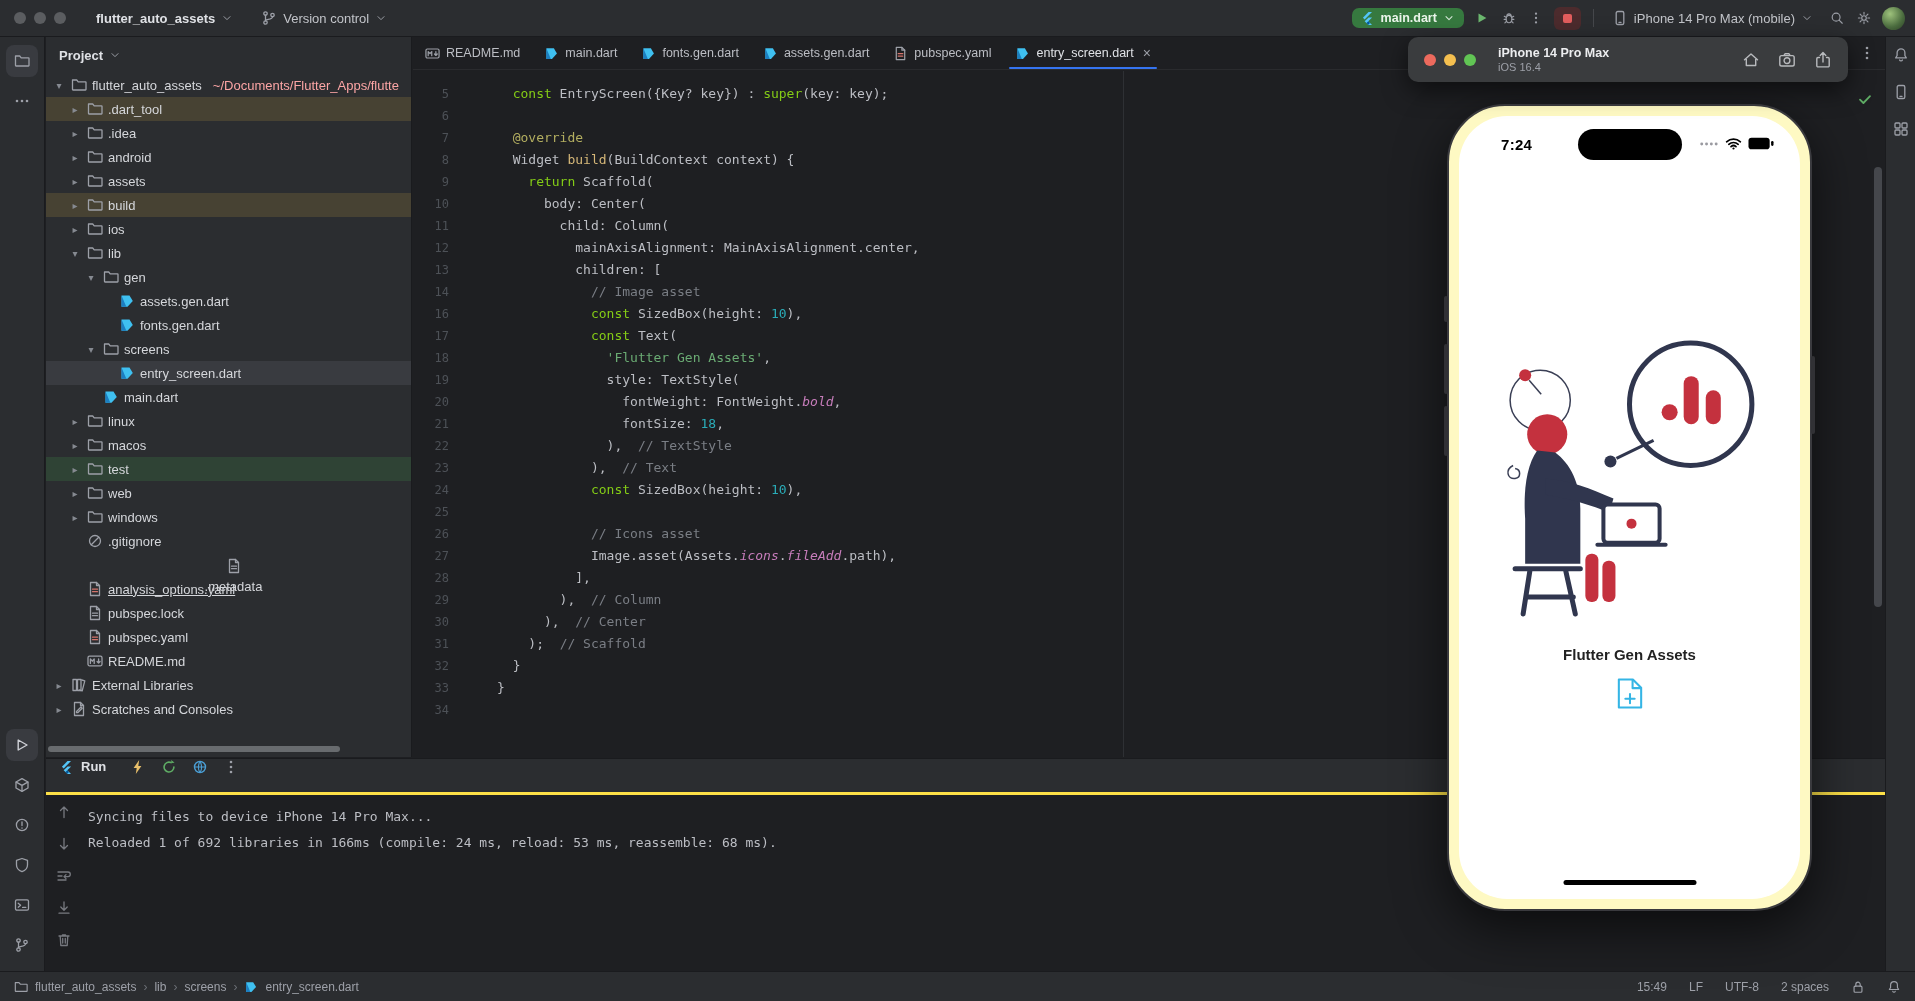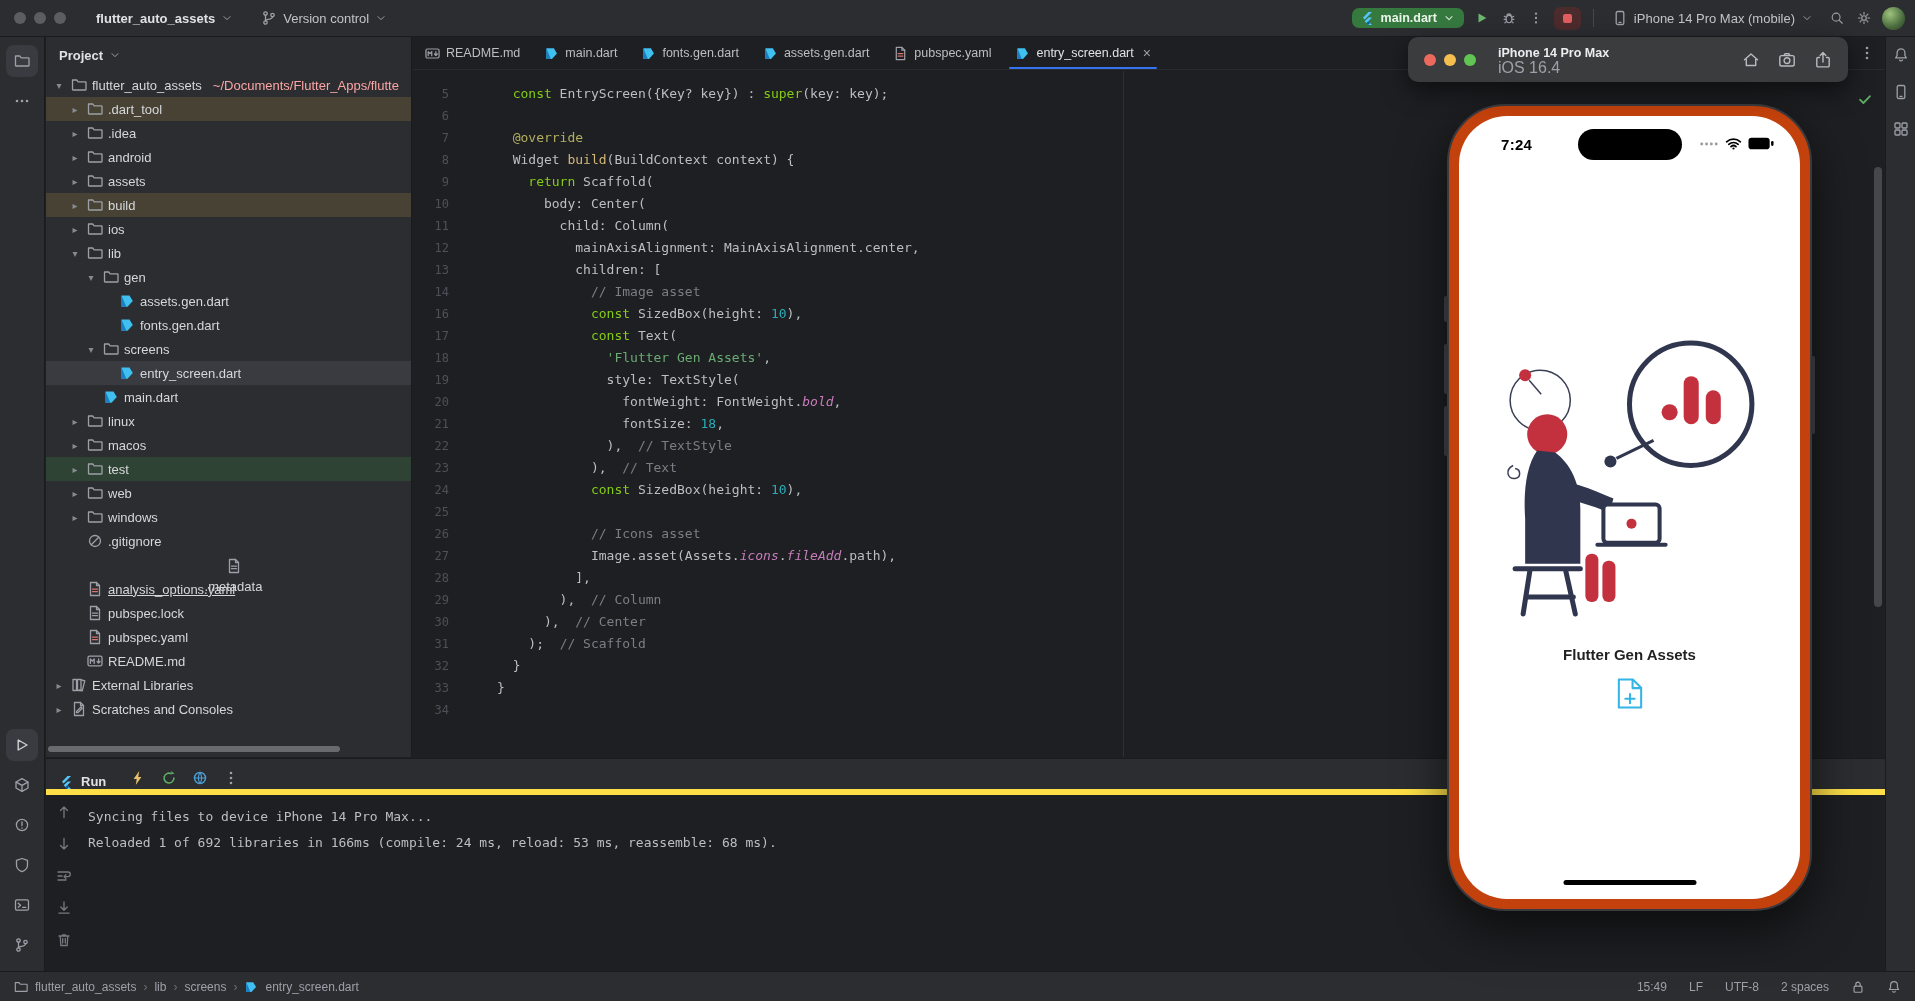--- a/index.html
+++ b/index.html
@@ -69,45 +69,45 @@
   .cl-slot{width:44px;flex:none;display:flex;align-items:center;justify-content:flex-end;padding-right:8px}
   .cl-slot .icon14{width:15px;height:15px}
   .cl-code{white-space:pre;flex:1}
   .tk-d{color:#bcbec4}.tk-k{color:#84cc16}.tk-s{color:#6aab73}.tk-n{color:#2aacb8}
   .tk-c{color:#7a7e85}.tk-a{color:#b3ae60}.tk-i{color:#c77dbb;font-style:italic}.tk-f{color:#d5b778}
   .inspect{position:absolute;top:20px;right:12px}
   .v-scrollbar{position:absolute;top:96px;right:3px;width:8px;height:440px;border-radius:4px;background:#45474c}
 
   
   .run-panel{position:absolute;left:46px;right:30px;top:758px;height:213px;background:#1e1f22;border-top:1px solid #1a1b1e}
-  .run-header{height:36px;background:#2b2d30;display:flex;align-items:flex-end;padding:0 14px;gap:24px;border-bottom:6px solid #fde047}
+  .run-header{height:36px;background:#2b2d30;display:flex;align-items:flex-start;padding:0 14px;gap:24px;border-bottom:3px solid #fde047}
   .run-tab{display:flex;align-items:center;gap:7px;color:#dfe1e5;font-weight:700}
   .run-actions{display:flex;align-items:center;gap:15px}
   .run-body{position:absolute;top:37px;bottom:0;left:0;right:0}
   .console-toolbar{position:absolute;left:0;top:8px;bottom:0;width:36px;display:flex;flex-direction:column;align-items:center;gap:13px}
   .console-toolbar .icon16{opacity:.7}
   .console-output{position:absolute;left:42px;top:8px;right:0;bottom:0;font-family:"DejaVu Sans Mono","Liberation Mono",monospace;font-size:13px;line-height:26px;color:#bcbec4;white-space:pre}
 
   
   .statusbar{position:absolute;left:0;right:0;bottom:0;height:30px;background:#2b2d30;border-top:1px solid #1a1b1e;display:flex;align-items:center;padding:0 14px;font-size:12px;color:#9da0a8;z-index:6}
   .crumbs{display:flex;align-items:center;gap:7px}
   .crumb-sep{color:#6b6f75}
   .crumbs .icon14 svg{width:100%;height:100%}
   .status-right{margin-left:auto;display:flex;align-items:center;gap:22px}
 
   
   .sim-toolbar{position:absolute;left:1408px;top:37px;width:440px;height:45px;background:#3a3c3e;border-radius:10px;box-shadow:0 8px 24px rgba(0,0,0,.55);display:flex;align-items:center;padding:0 16px;gap:10px;z-index:40}
   .sim-lights{display:flex;gap:8px;margin-right:12px}
   .sl{width:12px;height:12px;border-radius:50%}
   .sl.r{background:#ec6a5d}.sl.y{background:#f4bf4f}.sl.g{background:#61c554}
   .sim-title{font-size:12.5px;font-weight:700;color:#ecedef;line-height:15px}
-  .sim-sub{font-size:16px;color:#9da0a8;line-height:13px}
+  .sim-sub{font-size:11px;color:#9da0a8;line-height:13px}
   .sim-actions{margin-left:auto;display:flex;gap:18px;align-items:center}
 
-  .phone{position:absolute;left:1447px;top:104px;width:365px;height:807px;background:#c2410c;border:2px solid #3a3a3e;border-radius:58px;box-shadow:0 18px 50px rgba(0,0,0,.6);z-index:35}
+  .phone{position:absolute;left:1447px;top:104px;width:365px;height:807px;background:#fef9c3;border:2px solid #3a3a3e;border-radius:58px;box-shadow:0 18px 50px rgba(0,0,0,.6);z-index:35}
   .side-btn{position:absolute;background:#313135;border-radius:2px}
   .sb-l1{left:-5px;top:190px;width:4px;height:26px}
   .sb-l2{left:-5px;top:238px;width:4px;height:50px}
   .sb-l3{left:-5px;top:300px;width:4px;height:50px}
   .sb-r1{right:-5px;top:250px;width:4px;height:78px}
   .phone-screen{position:absolute;inset:10px;background:#fff;border-radius:48px;overflow:hidden}
   .island{position:absolute;left:50%;transform:translateX(-50%);top:13px;width:104px;height:31px;background:#000;border-radius:17px}
   .ptime{position:absolute;left:42px;top:20px;font-size:15px;font-weight:700;color:#000;letter-spacing:.3px}
   .pstatus{position:absolute;right:26px;top:21px;display:flex;align-items:center;gap:6px}
   .icon-cell{width:20px;height:6px;display:inline-flex}

